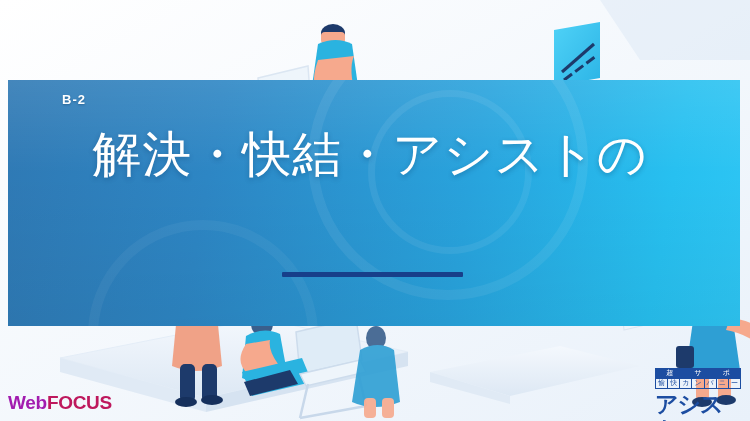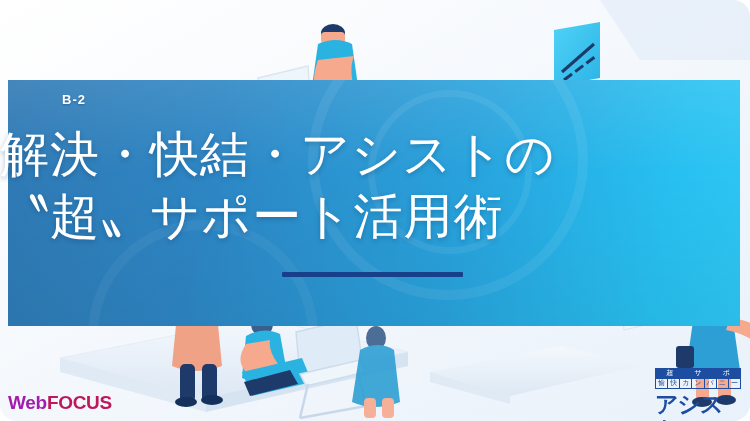--- a/index.html
+++ b/index.html
@@ -1,21 +1,21 @@
 <!DOCTYPE html>
 <html><head>
 <meta charset="utf-8">
 <style>
   html,body{margin:0;padding:0;}
   body{
     width:750px;height:421px;overflow:hidden;
     background:#ffffff;
     font-family:"Liberation Sans","DejaVu Sans",sans-serif;
   }
-  .slide{position:relative;width:750px;height:421px;overflow:hidden;background:#fdfeff;border-radius:17px;}
+  .slide{position:relative;width:750px;height:421px;overflow:hidden;background:#fdfeff;}
 
   
   .bg{position:absolute;inset:0;}
   .bg svg{display:block;width:750px;height:421px;}
 
   
   .banner{
     position:absolute;left:8px;top:80px;width:732px;height:246px;
     background:linear-gradient(100deg,#2f79b4 0%,#2d86c4 28%,#28a3dd 62%,#27c0f0 88%,#2ec6f4 100%);
     overflow:hidden;
@@ -34,21 +34,21 @@
   .banner .r3{left:80px;top:140px;width:210px;height:210px;border-color:rgba(255,255,255,.05);}
 
   .code{
     position:absolute;left:62px;top:92px;
     color:#ffffff;font-size:13px;font-weight:bold;letter-spacing:1px;
     text-shadow:0 1px 2px rgba(0,40,80,.35);
   }
 
   .title{
     position:absolute;left:0;top:124px;width:648px;
-    text-align:left;color:#ffffff;
+    text-align:right;color:#ffffff;
     font-family:"DejaVu Sans","Liberation Sans",sans-serif;
     font-weight:400;
     text-shadow:0 2px 5px rgba(0,45,90,.30);
   }
   .title .line{
     display:block;font-size:49px;line-height:62px;letter-spacing:1px;white-space:nowrap;
   }
   .underline{
     position:absolute;left:282px;top:272px;width:181px;height:5px;
     background:#173f8a;border-radius:1px;
@@ -228,21 +228,20 @@
     <div class="ring r1"></div>
     <div class="ring r2"></div>
     <div class="ring r3"></div>
     <div class="sheen"></div>
   </div>
 
   <div class="code">B-2</div>
 
   <div class="title">
     <span class="line">解決・快結・アシストの</span>
-    <span class="line">〝超〟サポート活用術</span>
   </div>
 
   <div class="underline"></div>
 
   <div class="webfocus">
     <span class="web">Web</span><span class="focus">FOCUS</span>
   </div>
 
   <div class="ashisuto">
     <span class="tagline">

